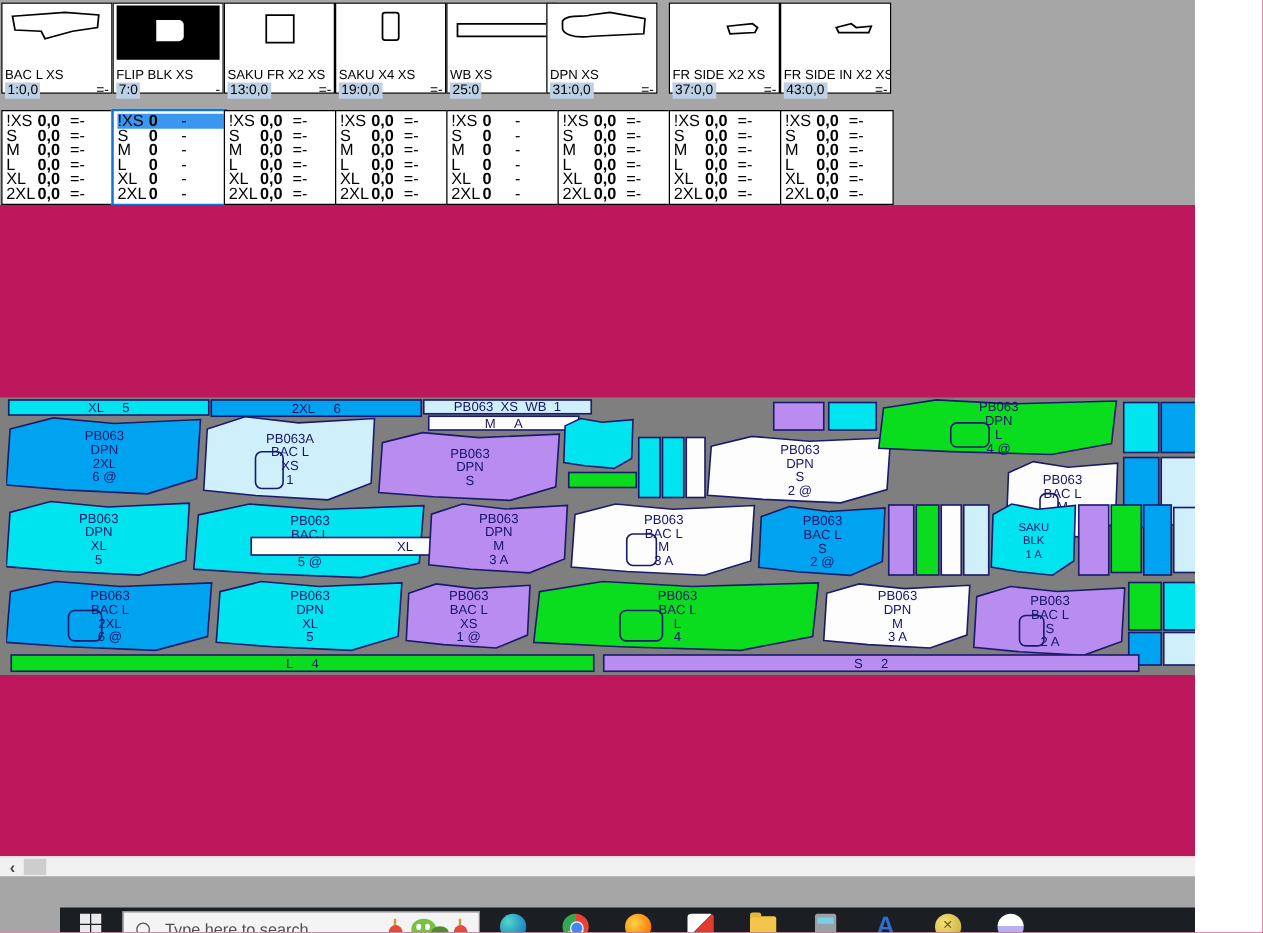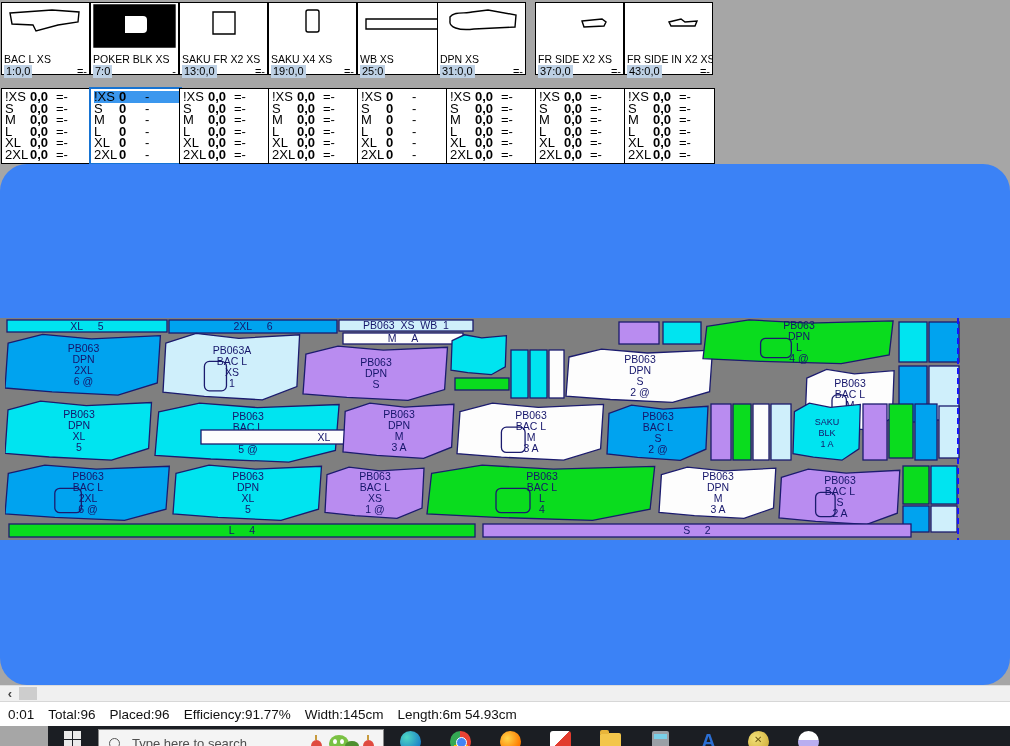--- a/index.html
+++ b/index.html
@@ -1,37 +1,37 @@
 <!DOCTYPE html>
 <html><head>
 <meta charset="utf-8">
 <style>
   html,body{margin:0;padding:0;}
-  #screen{position:relative;width:1010px;height:746px;background:#a6a6a6;overflow:hidden;
-          font-family:"Liberation Sans",sans-serif;}
+  #screen{position:relative;width:928px;height:746px;background:#a6a6a6;overflow:hidden;
+          font-family:"Liberation Sans",sans-serif;padding-left:28px;}
   
   #cards-row{position:absolute;left:1px;top:2px;height:72px;}
   .card{position:absolute;top:0;width:87px;height:71px;background:#fff;border:1px solid #000;
         box-sizing:content-box;}
   .card .thumb{width:87px;height:46px;}
   .card .cname{font-size:10.5px;color:#000;padding:0 2px;white-space:nowrap;overflow:hidden;height:12px;line-height:12px;}
   .card .cnum{font-size:11px;height:13px;line-height:13px;display:flex;justify-content:space-between;padding:0 2px;}
   .card .cid{background:#bdd0e4;padding:0 2px;}
   .card .cmark{color:#000;}
   
   #tables-row{position:absolute;left:1px;top:88px;height:76px;}
   .tcell{position:absolute;top:0;width:86px;height:72px;background:#fff;border:1px solid #000;
          padding:2px 0 0 3px;font-size:13px;}
   .tcell.sel{border:2px solid #1673d2;margin:-1px 0 0 -1px;}
   .trow{display:flex;height:11.5px;line-height:11.5px;}
   .trow .tsize{width:25px;}
   .trow .tval{width:26px;font-weight:bold;}
   .trow.hl{background:#3b97ee;}
   
-  #workspace{position:absolute;left:0;top:164px;width:1010px;height:521px;background:#3b82f6;border-radius:27px;}
+  #workspace{position:absolute;left:0;top:164px;width:1010px;height:521px;background:#be185d;}
   #band{position:absolute;left:0;top:154px;width:1010px;height:222px;background:#7f7f7f;}
   #marker-svg{position:absolute;left:5px;top:0;}
   #marker-svg text{font-family:"Liberation Sans",sans-serif;user-select:none;}
   
   #hscroll{position:absolute;left:0;top:685px;width:1010px;height:16px;background:#f0f0f0;
            border-top:1px solid #dcdcdc;box-sizing:border-box;}
   #hscroll .arrow{position:absolute;left:2px;top:1px;width:16px;height:14px;color:#444;
                   font-size:13px;line-height:13px;text-align:center;font-weight:bold;}
   #hscroll .thumb{position:absolute;left:19px;top:1px;width:18px;height:13px;background:#cdcdcd;}
   
@@ -84,21 +84,21 @@
   <div id="cards-row">
       <div class="card" style="left: 0px;"><svg viewBox="0 0 87 46" class="thumb">
           <path d="M8,10 L50,7 L77,9 L76,19 L56,22 L34,28 L31,22 L10,21 Z" fill="#fff" stroke="#000" stroke-width="1.4"></path>
         </svg><div class="cname">BAC L XS</div><div class="cnum">
           <span class="cid">1:0,0</span>
           <span class="cmark">=-</span>
         </div></div>
       <div class="card" style="left: 89px;"><svg viewBox="0 0 87 46" class="thumb">
           <path d="M3,2 h81 v42 h-81 Z" fill="#000" stroke="#000" stroke-width="1.4"></path>
           <path d="M34,13 h18 a4,4 0 0 1 4,4 v9 a4,4 0 0 1 -4,4 h-18 Z" fill="#fff" stroke="none" stroke-width="1.4"></path>
-        </svg><div class="cname">POKER BLK XS</div><div class="cnum">
+        </svg><div class="cname">FLIP BLK XS</div><div class="cnum">
           <span class="cid">7:0</span>
           <span class="cmark">-</span>
         </div></div>
       <div class="card" style="left: 178px;"><svg viewBox="0 0 87 46" class="thumb">
           <path d="M33,9 h22 v22 h-22 Z" fill="#fff" stroke="#000" stroke-width="1.4"></path>
         </svg><div class="cname">SAKU FR X2 XS</div><div class="cnum">
           <span class="cid">13:0,0</span>
           <span class="cmark">=-</span>
         </div></div>
       <div class="card" style="left: 267px;"><svg viewBox="0 0 87 46" class="thumb">
@@ -626,28 +626,20 @@
           <line x1="953" y1="0" x2="953" y2="222" stroke="#1414ff" stroke-width="2" stroke-dasharray="6 4"></line>
         </svg>
     </div>
   </div>
 
   <div id="hscroll">
     <div class="arrow">‹</div>
     <div class="thumb"></div>
   </div>
 
-  <div id="statusbar">
-      <span>0:01</span>
-      <span>Total:96</span>
-      <span>Placed:96</span>
-      <span>Efficiency:91.77%</span>
-      <span>Width:145cm</span>
-      <span>Length:6m 54.93cm</span>
-    </div>
 
   <div id="taskbar">
     <div id="start-btn">
       <i></i>
         <i></i>
         <i></i>
         <i></i>
     </div>
     <div id="search-box">
       <span class="mag"></span>

